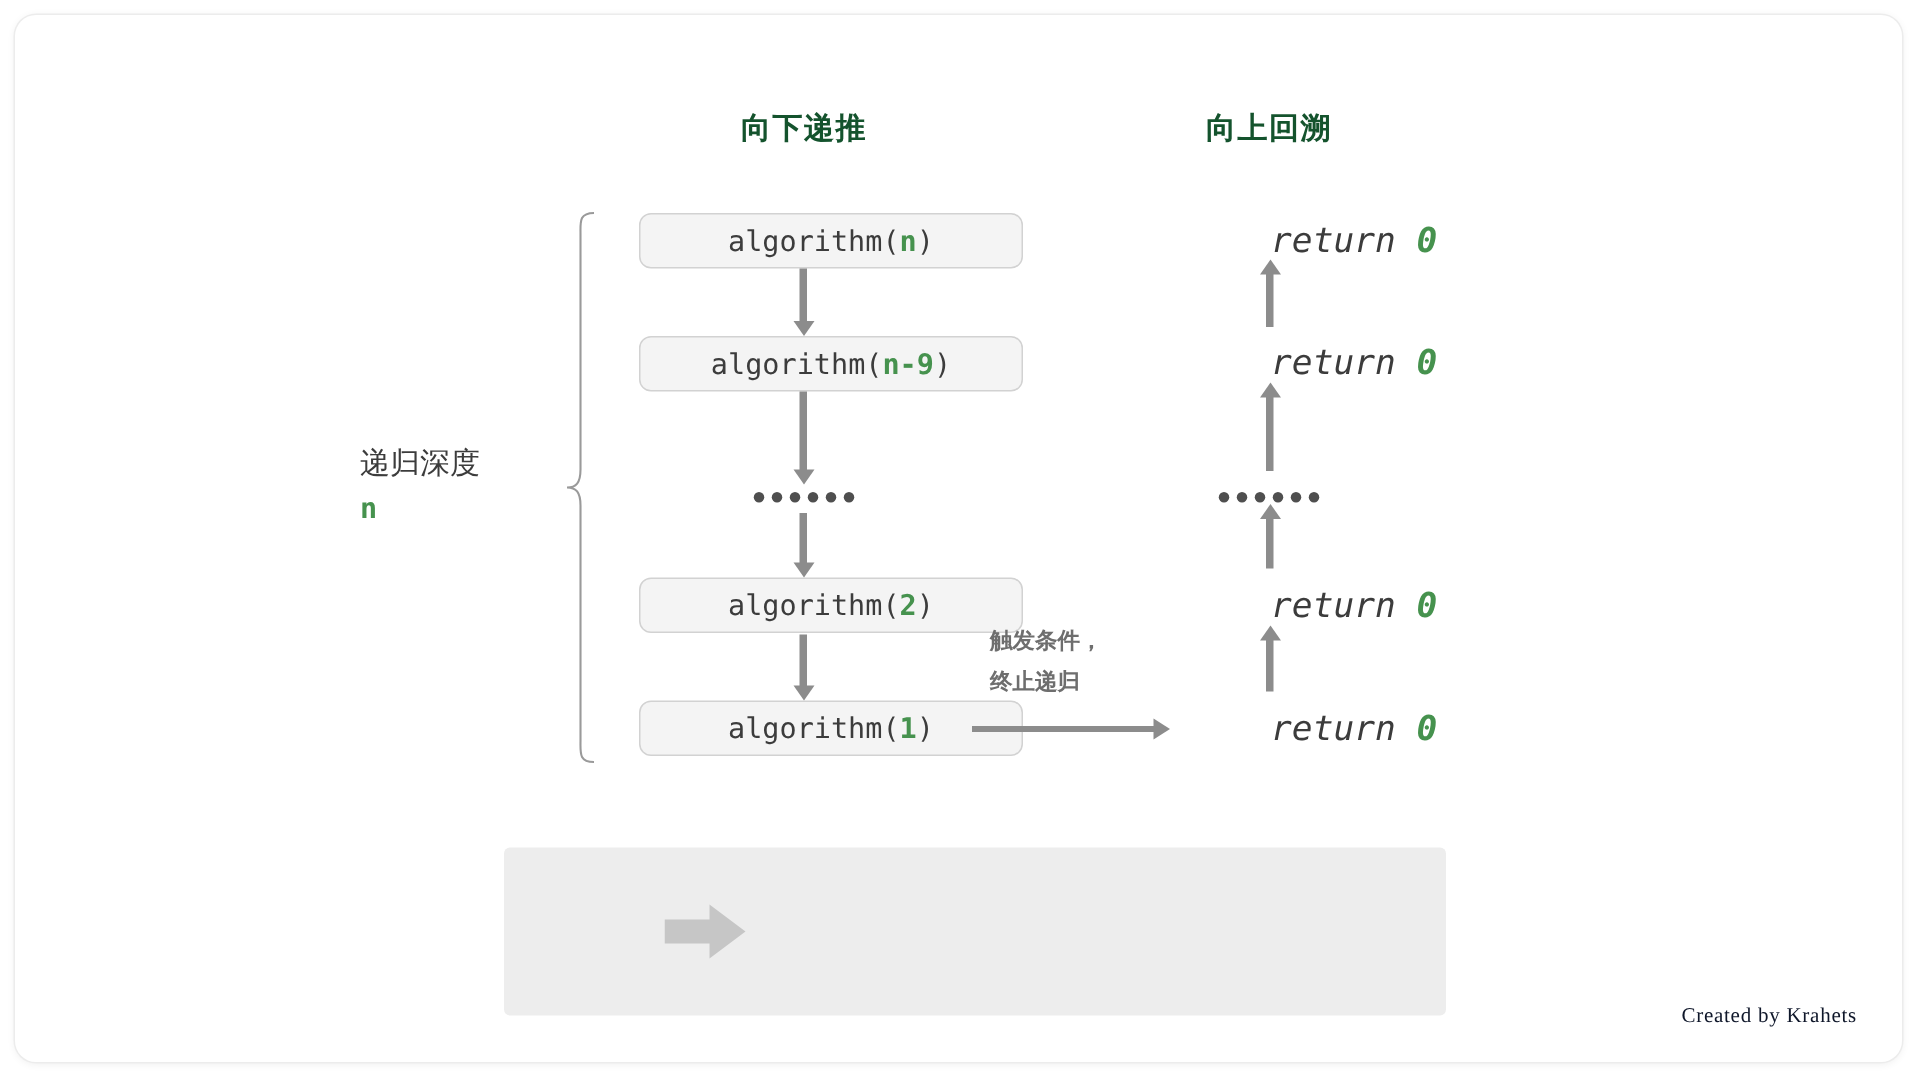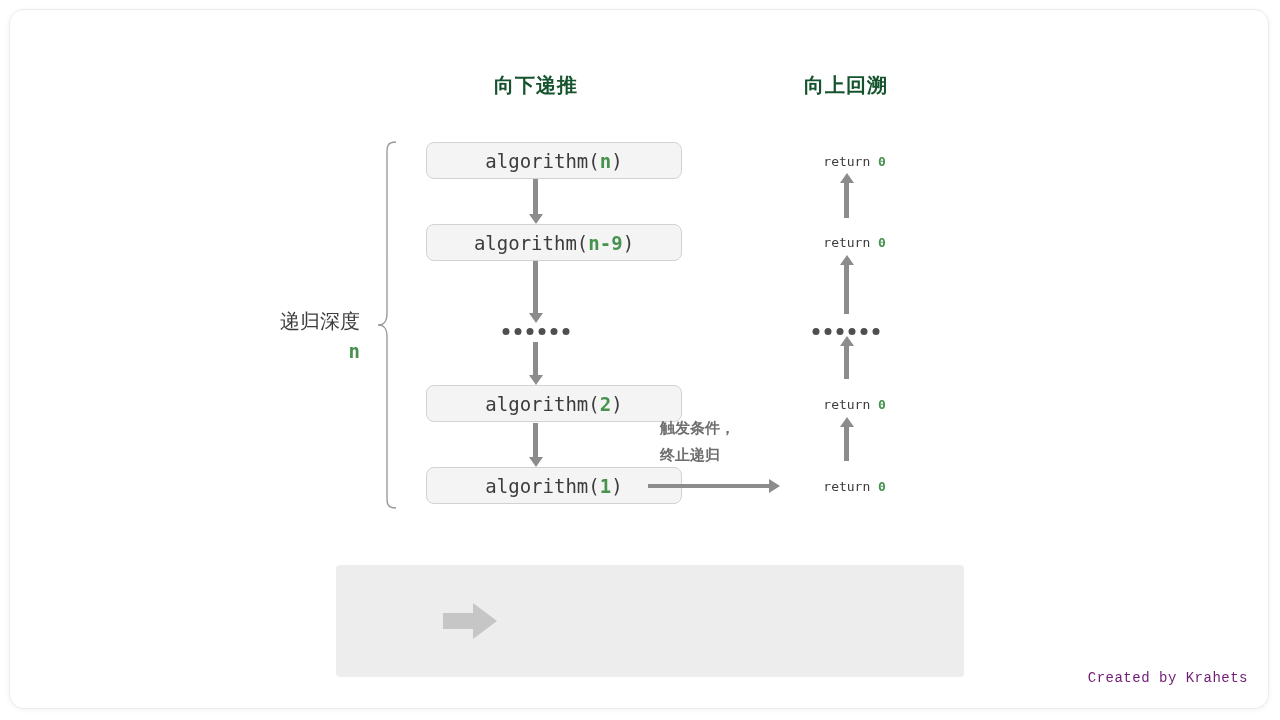--- a/index.html
+++ b/index.html
@@ -124,24 +124,25 @@
     background: #4f4f4f;
   }
   #dots-left  { left: 526px; top: 318px; }
   #dots-right { left: 836px; top: 318px; }
 
   
   .ret {
     position: absolute;
     left: 782px;
     font-family: "DejaVu Sans Mono", "Liberation Mono", monospace;
-    font-size: 13px;
+    font-size: 23px;
     color: #3c3c3c;
     white-space: pre;
     transform: translateY(-50%);
+    font-style: italic;
   }
   .ret .val { color: #46924e; font-weight: bold; }
   #ret1 { top: 151px; }
   #ret2 { top: 232px; }
   #ret3 { top: 394px; }
   #ret4 { top: 476px; }
 
   
   #h-arrow {
     position: absolute;
@@ -178,23 +179,23 @@
   #brace {
     position: absolute;
     left: 366px;
     top: 130px;
     width: 22px;
     height: 370px;
   }
   #depth-label {
     position: absolute;
     left: 290px;
-    top: 296px;
+    top: 284px;
     width: 120px;
-    text-align: right;
+    text-align: left;
     transform: translateX(-50%);
   }
   #depth-label .dl-title {
     display: block;
     font-size: 20px;
     color: #3c3c3c;
     line-height: 30px;
     white-space: nowrap;
   }
   #depth-label .dl-var {
@@ -258,25 +259,25 @@
     color: #1e90d8;
     line-height: 34px;
   }
   #summary-right .sr-value .mono-b {
     font-family: "DejaVu Sans Mono", "Liberation Mono", monospace;
   }
 
   
   #credit {
     position: absolute;
-    right: 20px;
+    right: 30px;
     bottom: 22px;
-    font-family: Liberation Mono, monospace;
+    font-family: Liberation Serif, serif;
     font-size: 14px;
-    color: #701a75;
+    color: #0f172a;
     letter-spacing: 0.5px;
   }
 </style>
 </head>
 <body>
 
 <div id="canvas">
 
   <div class="col-header" id="hdr-down">向下递推</div>
   <div class="col-header" id="hdr-up">向上回溯</div>

